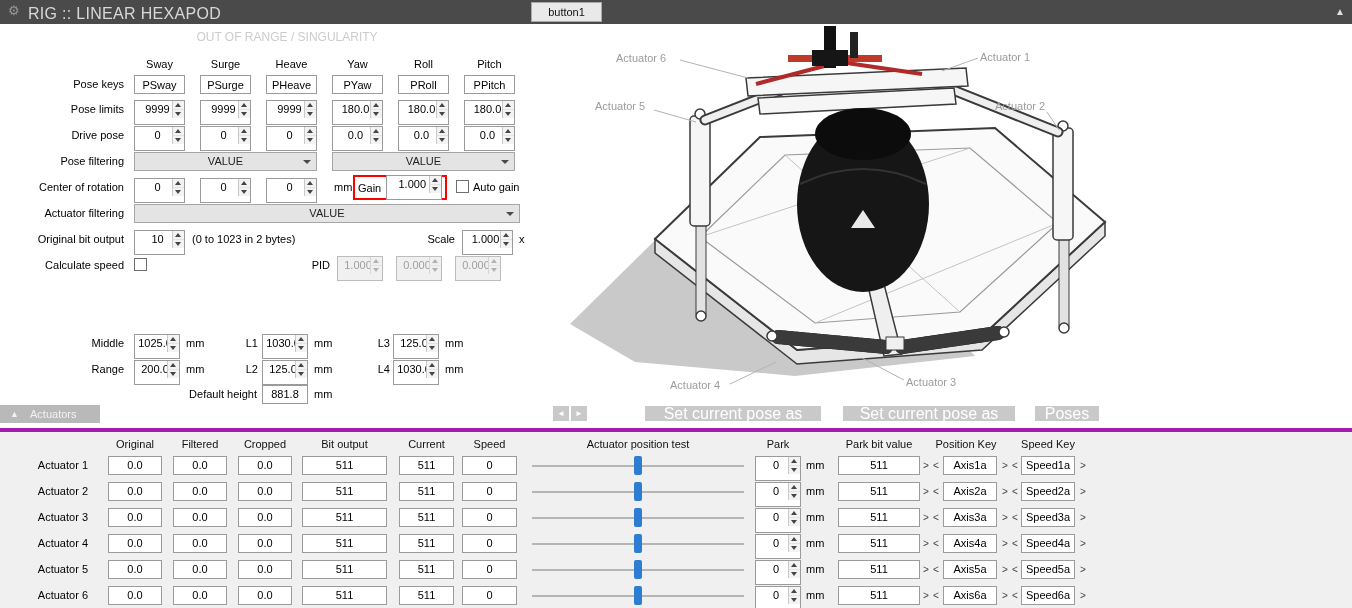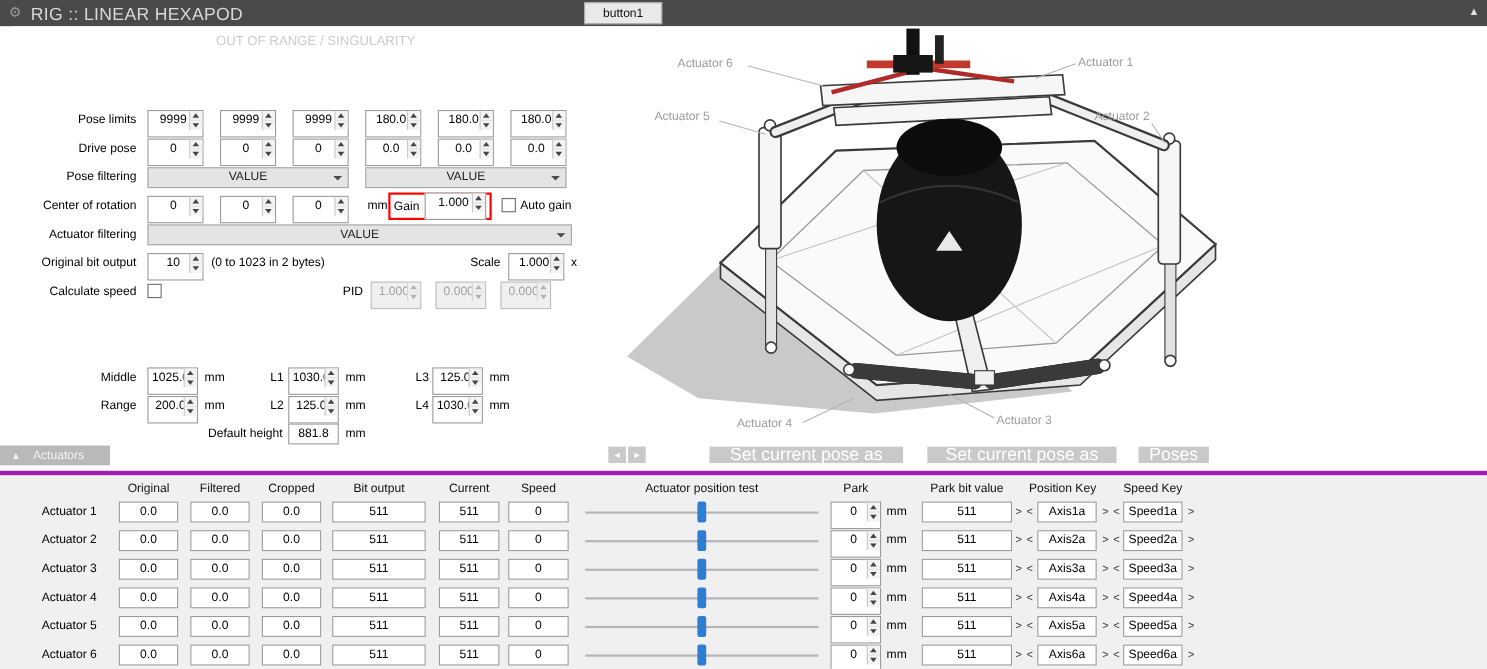--- a/index.html
+++ b/index.html
@@ -96,21 +96,38 @@
   <span class="tb-title">RIG :: LINEAR HEXAPOD</span>
   <button class="tb-btn1">button1</button>
   <span class="tb-collapse">▲</span>
 </div>
 
 <div class="main">
 
   <div class="form-panel">
     <div class="form-header">OUT OF RANGE / SINGULARITY</div>
 
-
+    <div class="frow" style="top:32px">
+      <span class="colhead c1">Sway</span>
+      <span class="colhead c2">Surge</span>
+      <span class="colhead c3">Heave</span>
+      <span class="colhead c4">Yaw</span>
+      <span class="colhead c5">Roll</span>
+      <span class="colhead c6">Pitch</span>
+    </div>
+
+    <div class="frow" style="top:51px">
+      <span class="flabel">Pose keys</span>
+      <input class="tb c1" value="PSway" style="">
+      <input class="tb c2" value="PSurge" style="">
+      <input class="tb c3" value="PHeave" style="">
+      <input class="tb c4" value="PYaw" style="">
+      <input class="tb c5" value="PRoll" style="">
+      <input class="tb c6" value="PPitch" style="">
+    </div>
 
     <div class="frow" style="top:76px">
       <span class="flabel">Pose limits</span>
       <div class="spin c1">
           <span class="sv">9999</span>
           <div class="spin-btns">
             <div class="sarr sup"></div>
             <div class="sarr sdn"></div>
           </div>
         </div>

